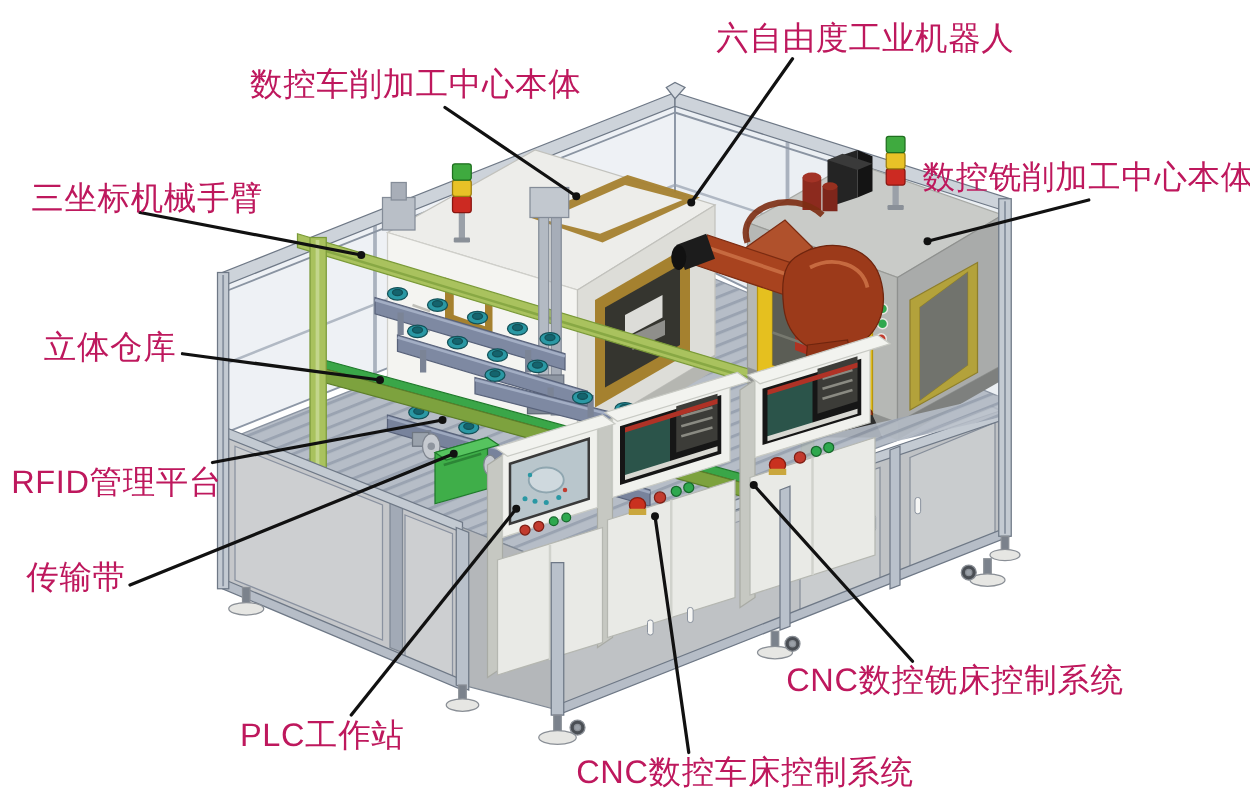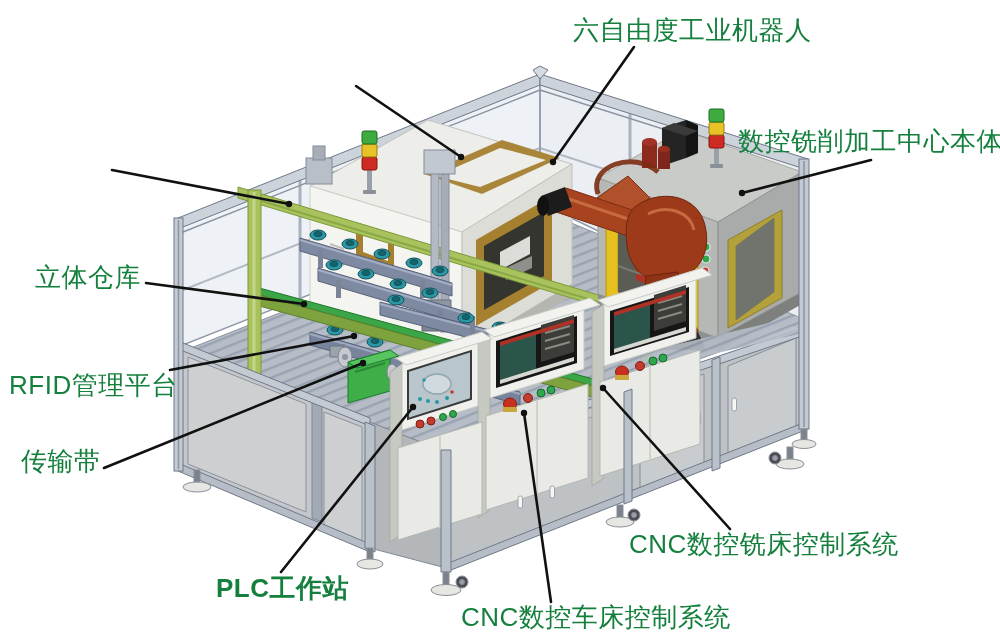--- a/index.html
+++ b/index.html
@@ -1,19 +1,19 @@
 <!DOCTYPE html>
 <html><head>
 <meta charset="utf-8">
 <style>
   html,body{margin:0;padding:0;background:#ffffff;}
   .stage{position:relative;width:1000px;height:638px;background:#fff;overflow:hidden;
          font-family:"Liberation Sans","DejaVu Sans",sans-serif;}
   .stage svg{position:absolute;left:0;top:0;}
-  .lbl{position:absolute;white-space:nowrap;color:#15803d;font-size:26px;font-weight:500;
+  .lbl{position:absolute;white-space:nowrap;color:#be185d;font-size:26px;font-weight:500;
        letter-spacing:0.5px;line-height:1.1;}
 </style>
 </head>
 <body>
 
 <div class="stage">
 <svg width="1000" height="638" viewBox="0 0 1000 638">
   <defs>
     <pattern id="slats" width="9" height="9" patternUnits="userSpaceOnUse" patternTransform="rotate(-21.7)">
       <rect width="9" height="9" fill="#b6bdc7"></rect>
@@ -345,21 +345,23 @@
     <circle cx="289" cy="204" r="3.2"></circle>
         <circle cx="304" cy="304" r="3.2"></circle>
         <circle cx="354" cy="336" r="3.2"></circle>
     <circle cx="363" cy="363" r="3.2"></circle>
         <circle cx="413" cy="407" r="3.2"></circle>
         <circle cx="524" cy="413" r="3.2"></circle>
     <circle cx="603" cy="388" r="3.2"></circle>
   </g>
 </svg>
 
+  <div class="lbl" style="left:200px;top:53px;">数控车削加工中心本体</div>
   <div class="lbl" style="left:573px;top:16px;">六自由度工业机器人</div>
   <div class="lbl" style="left:738px;top:127px;">数控铣削加工中心本体</div>
+  <div class="lbl" style="left:25px;top:144px;">三坐标机械手臂</div>
   <div class="lbl" style="left:9px;top:371px;">RFID管理平台</div>
   <div class="lbl" style="left:35px;top:263px;">立体仓库</div>
   <div class="lbl" style="left:21px;top:447px;">传输带</div>
-  <div class="lbl" style="left:216px;top:574px;font-weight:bold;">PLC工作站</div>
+  <div class="lbl" style="left:192px;top:574px;">PLC工作站</div>
   <div class="lbl" style="left:629px;top:530px;">CNC数控铣床控制系统</div>
   <div class="lbl" style="left:461px;top:603px;">CNC数控车床控制系统</div>
 </div>
 
 </body></html>

